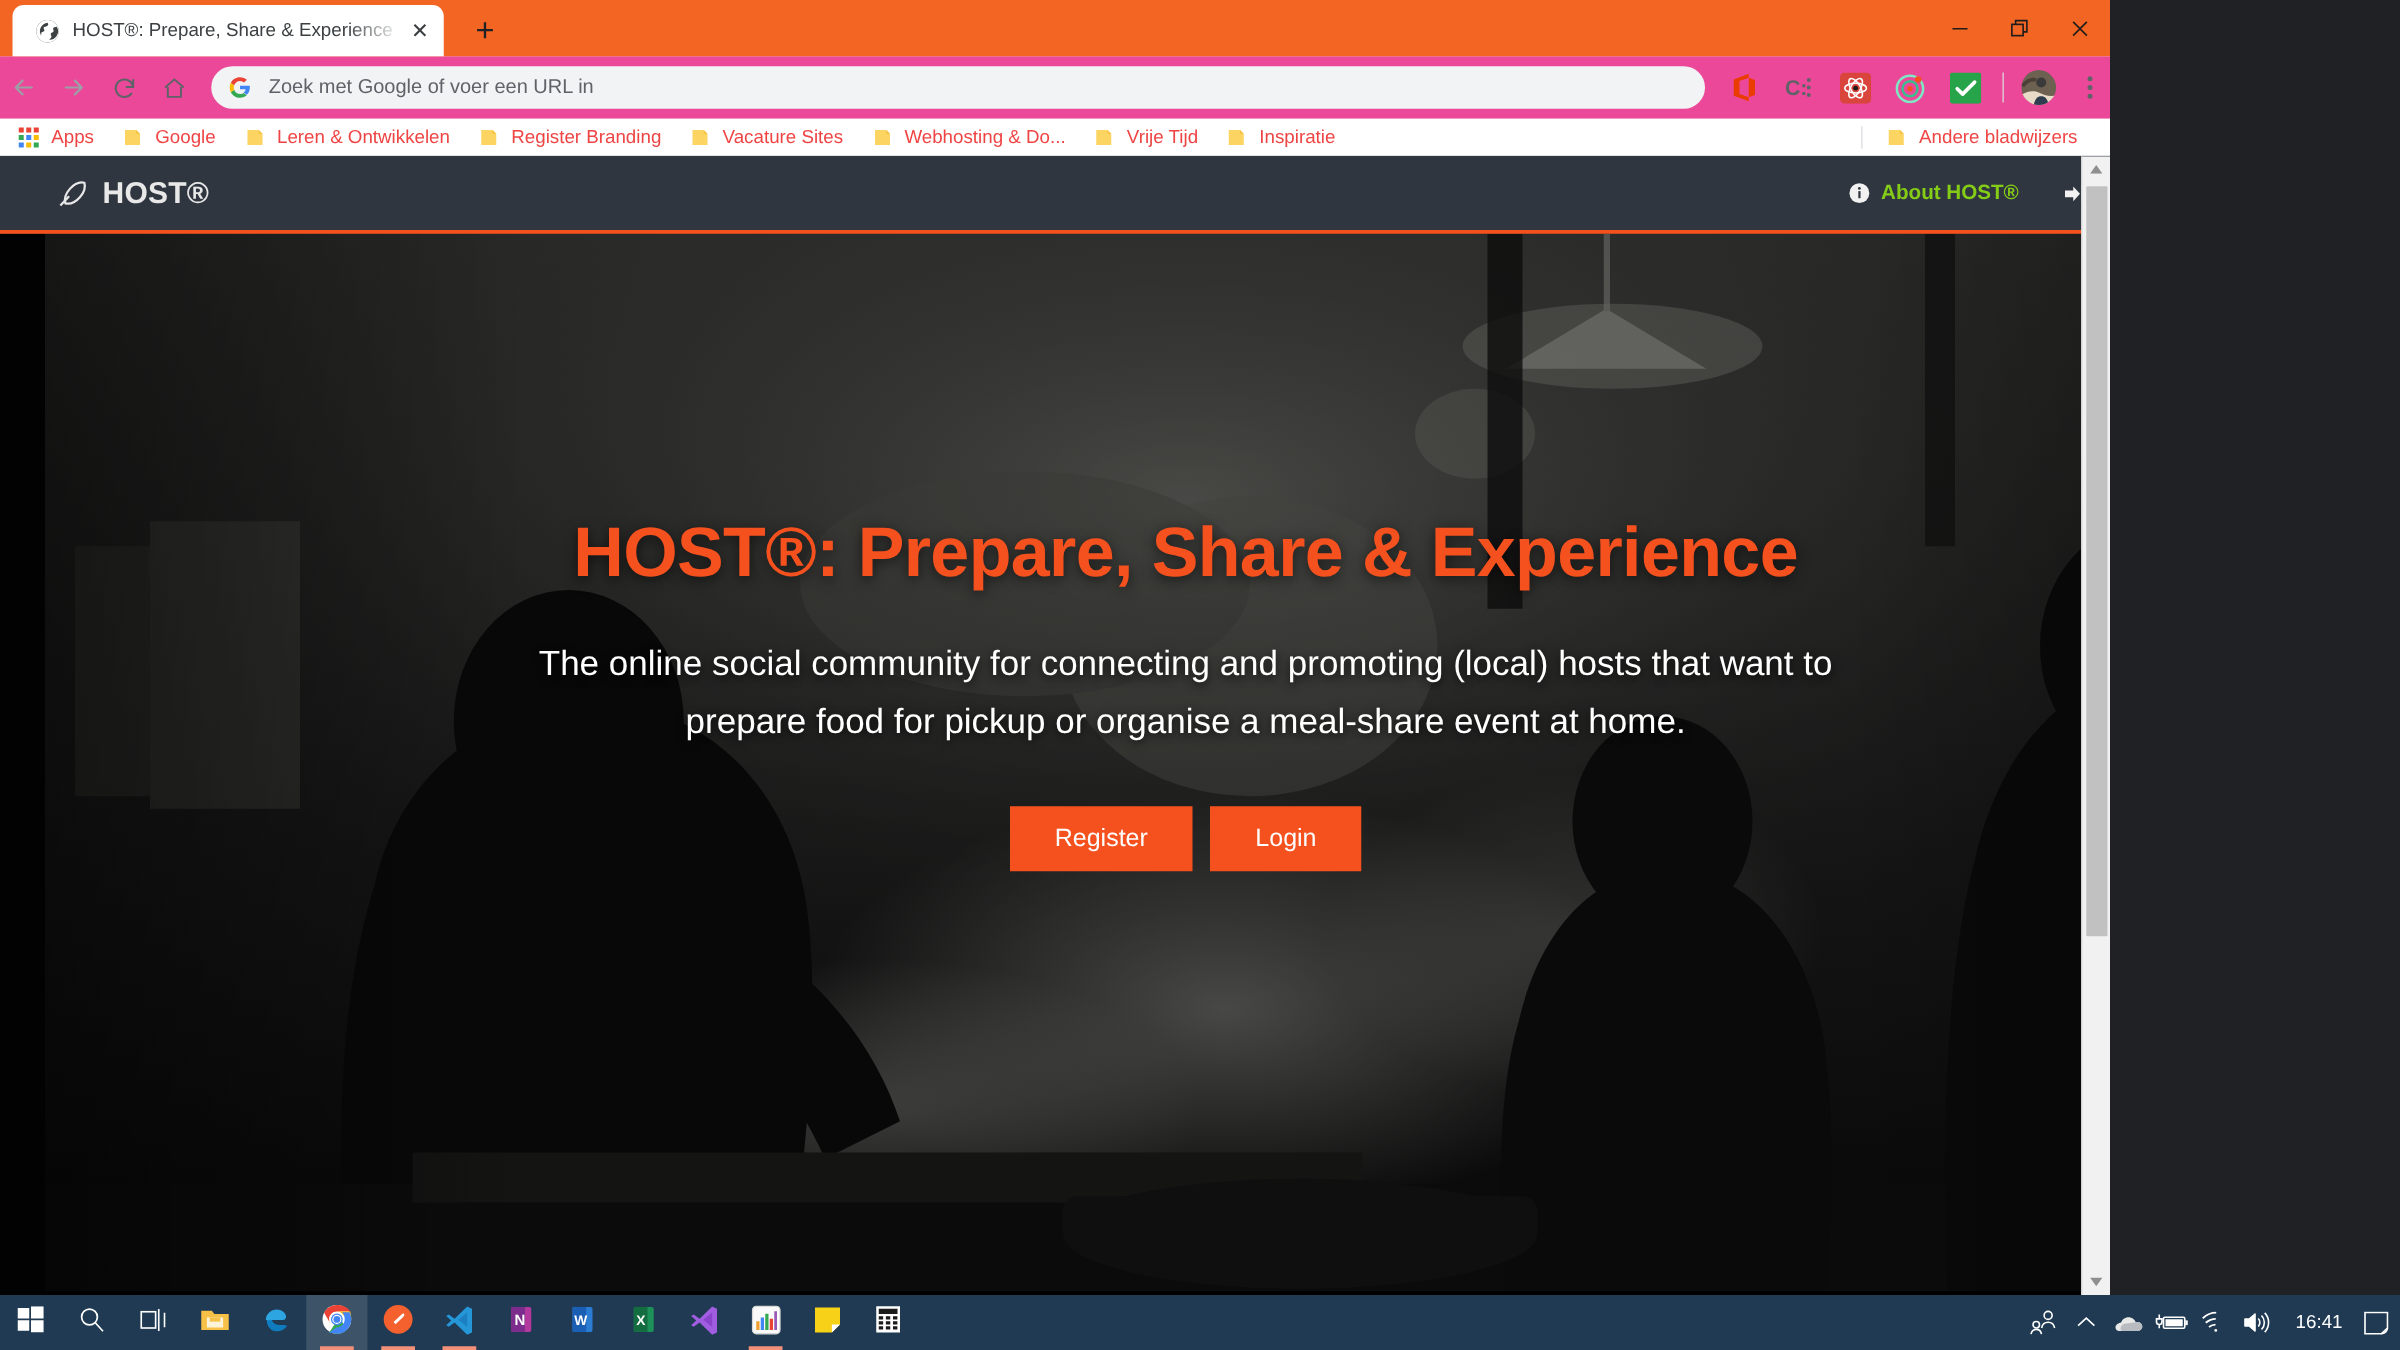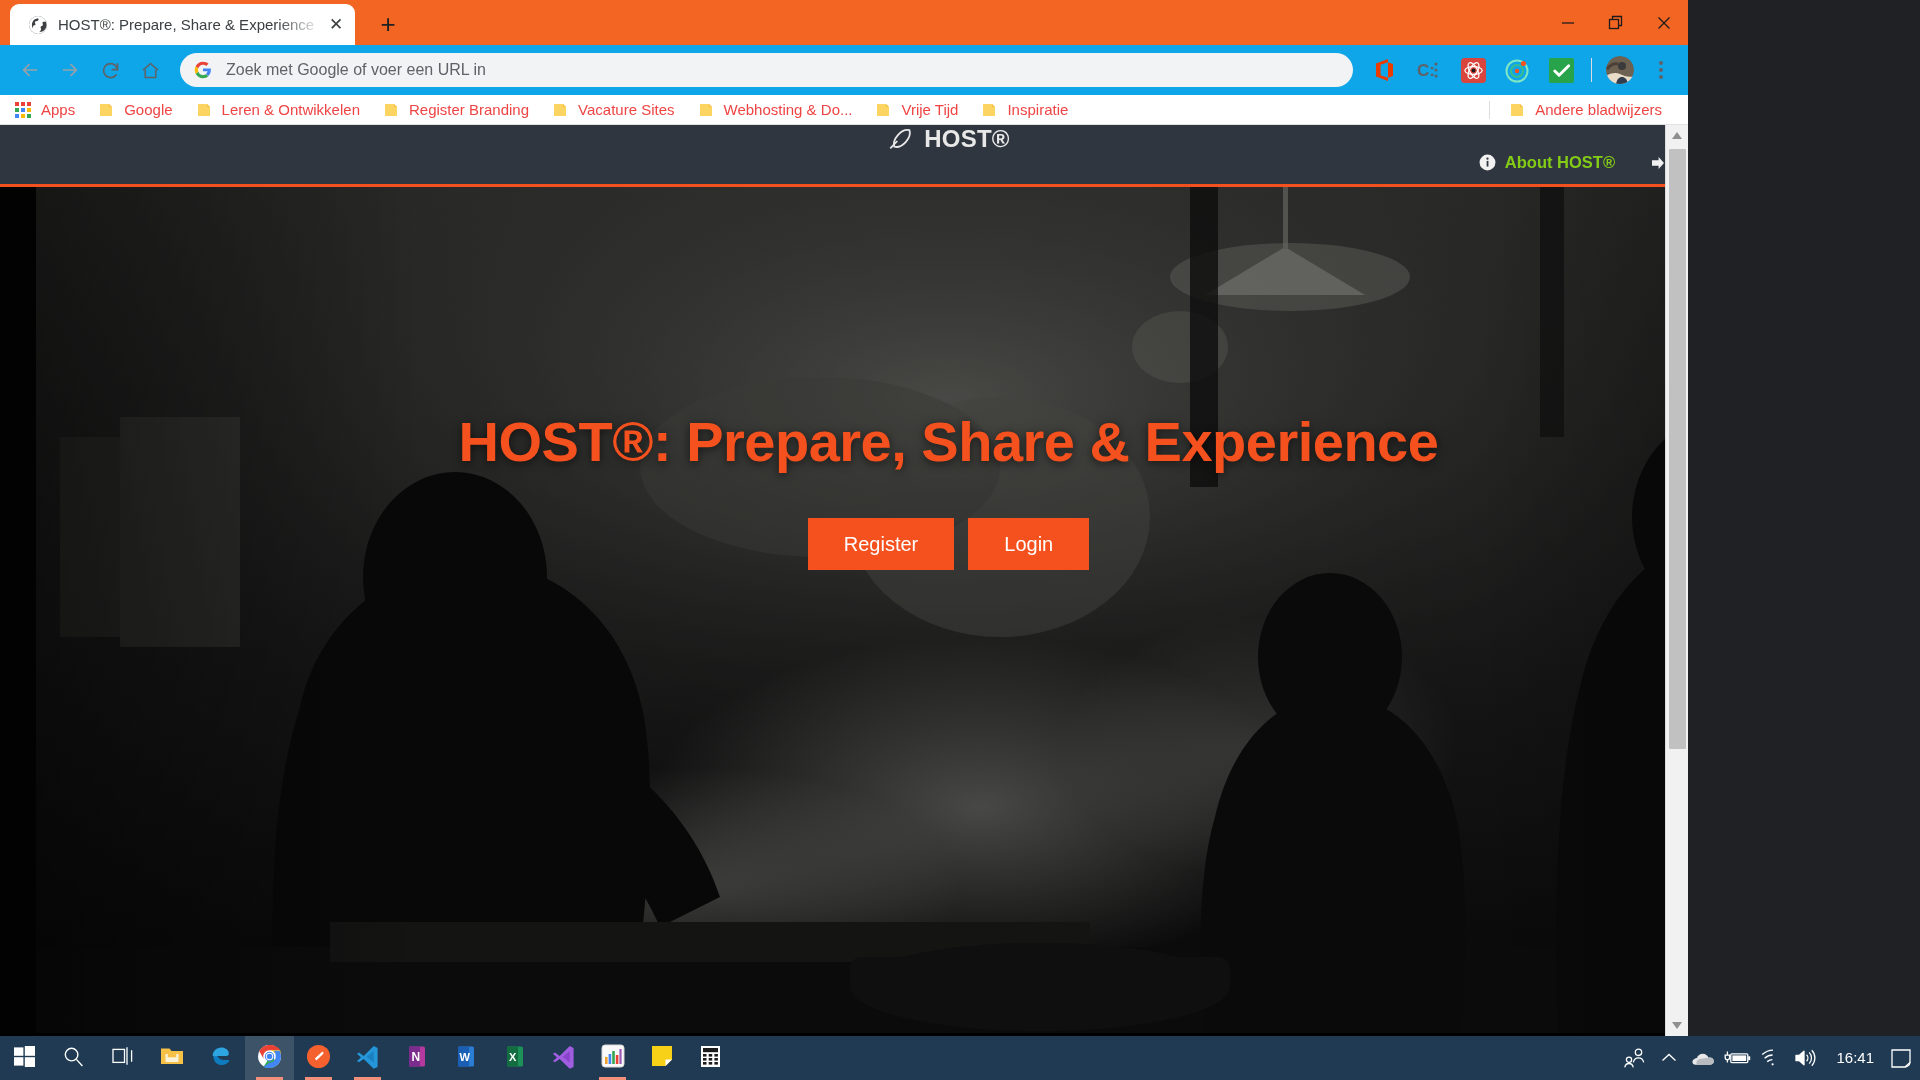--- a/index.html
+++ b/index.html
@@ -19,21 +19,21 @@
                mask-image:linear-gradient(90deg,#000 82%,transparent 99%); }
   .tab-close { width:22px; height:22px; flex:0 0 auto; display:flex; align-items:center; justify-content:center;
                font-size:17px; color:#3c4043; }
   .new-tab { position:absolute; left:372px; top:8px; width:32px; height:32px;
              display:flex; align-items:center; justify-content:center; font-size:26px; color:#202124; font-weight:300; }
   .wincontrols { position:absolute; right:0; top:0; height:45px; display:flex; }
   .wc { width:48px; height:45px; display:flex; align-items:center; justify-content:center; }
   .wc svg { display:block; }
 
   
-  .toolbar { height:50px; background:#0ea5e9; display:flex; align-items:center; padding:0 12px; }
+  .toolbar { height:50px; background:#ec4899; display:flex; align-items:center; padding:0 1px; }
   .tb-btn { width:36px; height:36px; border-radius:50%; display:flex; align-items:center; justify-content:center;
             margin-right:4px; flex:0 0 auto; }
   .omnibox { flex:1 1 auto; height:34px; background:#f1f3f4; border-radius:17px; display:flex; align-items:center;
              padding:0 14px; margin:0 10px 0 8px; }
   .omnibox .g { width:18px; height:18px; margin-right:14px; flex:0 0 auto; }
   .omni-text { font-size:16px; color:#5f6368; }
   .ext-row { display:flex; align-items:center; flex:0 0 auto; }
   .ext { width:30px; height:30px; margin:0 7px; display:flex; align-items:center; justify-content:center; flex:0 0 auto; }
   .tb-sep { width:1px; height:24px; background:#dadce0; margin:0 8px; }
   .avatar { width:28px; height:28px; border-radius:50%; overflow:hidden; flex:0 0 auto; margin:0 6px; }
@@ -51,21 +51,21 @@
   .bm-divider { width:1px; height:18px; background:#dadce0; margin-right:18px; }
   .apps-grid { display:grid; grid-template-columns:repeat(3,4px); grid-template-rows:repeat(3,4px); gap:2px; }
   .apps-grid i { width:4px; height:4px; display:block; }
 
   
   .viewport { position:relative; height:911px; overflow:hidden; background:#000; }
   .page { position:absolute; left:0; top:0; width:1897px; height:911px; overflow:hidden; }
 
   
   .site-header { position:relative; height:62px; background:#2f3640; border-bottom:3px solid #f4511e;
-                 display:flex; align-items:center; padding:0 45px; z-index:3;flex-direction:column; }
+                 display:flex; align-items:center; padding:0 45px; z-index:3; }
   .brand { display:flex; align-items:center; }
   .brand-mark { width:26px; height:26px; margin-right:11px; }
   .brand-text { font-size:24px; font-weight:bold; color:#e8e8e8; letter-spacing:.2px; font-family:"Liberation Sans",sans-serif; }
   .nav { margin-left:auto; display:flex; align-items:center; }
   .nav-item { display:flex; align-items:center; margin-left:36px; color:#84cc16; font-size:16.5px; font-weight:bold; }
   .nav-ico { width:19px; height:19px; margin-right:8px; display:flex; align-items:center; justify-content:center; }
 
   
   .hero { position:relative; height:846px; overflow:hidden; background:#111; }
   .hero-photo { position:absolute; inset:0; }
@@ -439,20 +439,24 @@
           <rect x="0" y="0" width="36" height="846" fill="#070707"></rect>
           <rect x="1190" y="0" width="28" height="300" fill="#121212" opacity=".8"></rect>
           <rect x="1540" y="0" width="24" height="250" fill="#141414" opacity=".7"></rect>
           <rect width="420" height="846" fill="url(#darkL)" opacity=".6"></rect>
           <rect x="1477" width="420" height="846" fill="url(#darkR)" opacity=".55"></rect>
           <rect width="1897" height="846" fill="#000" opacity=".26"></rect>
         </svg>
 
         <div class="hero-inner">
           <h1 class="hero-title">HOST®: Prepare, Share &amp; Experience</h1>
+          <p class="hero-sub">
+            <span>The online social community for connecting and promoting (local) hosts that</span>
+            <span>want to prepare food for pickup or organise a meal-share event at home.</span>
+          </p>
           <div class="hero-btns">
             <button class="btn">Register</button>
             <button class="btn">Login</button>
           </div>
         </div>
       </div>
     </div>
 
     <div class="scrollbar">
       <div class="sb-arrow">

